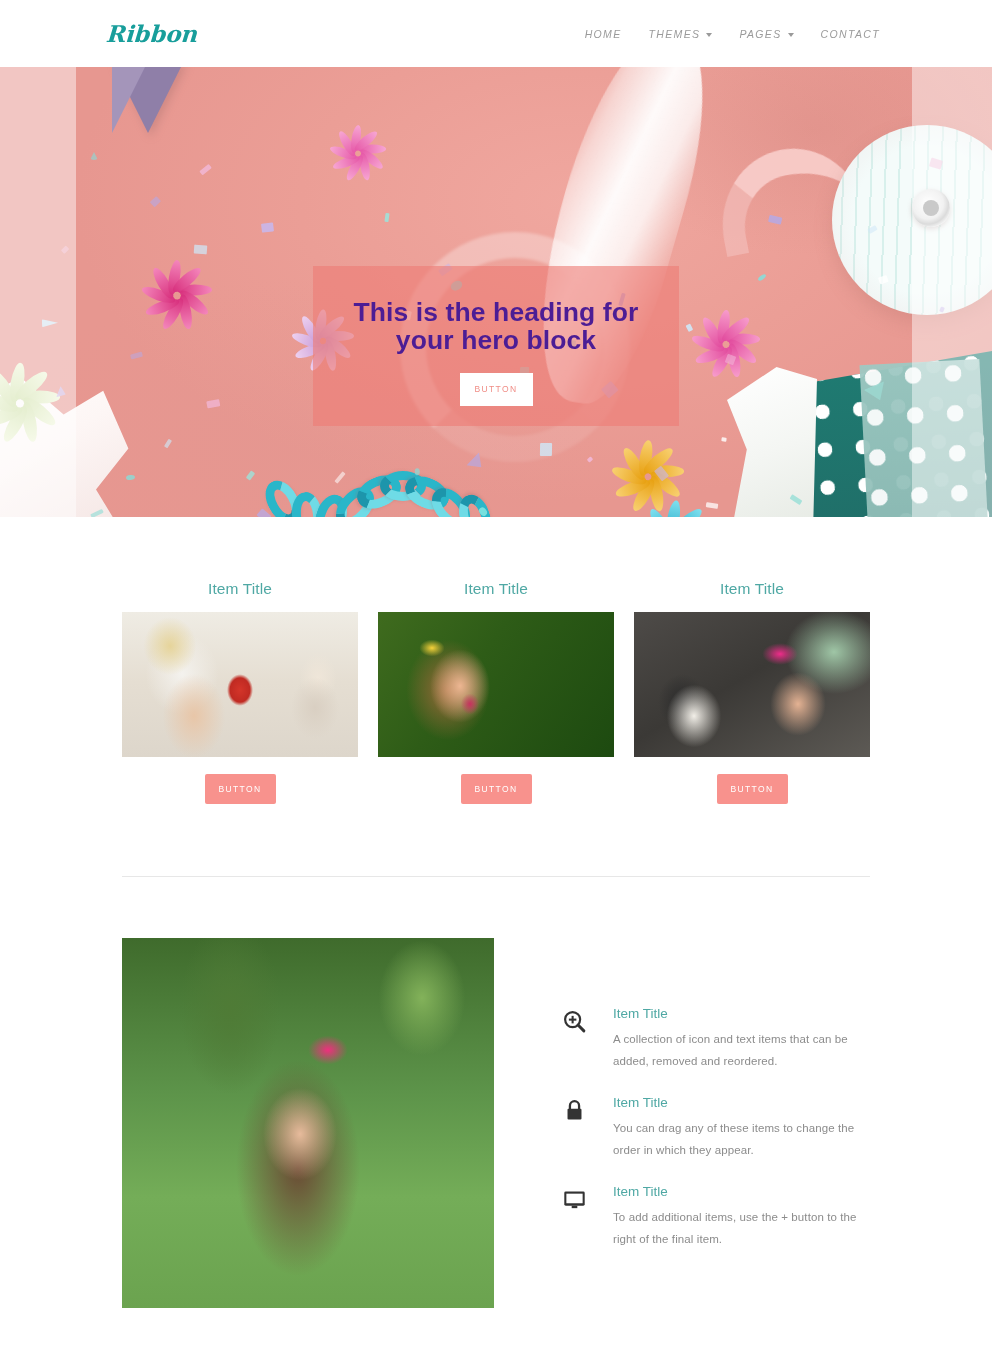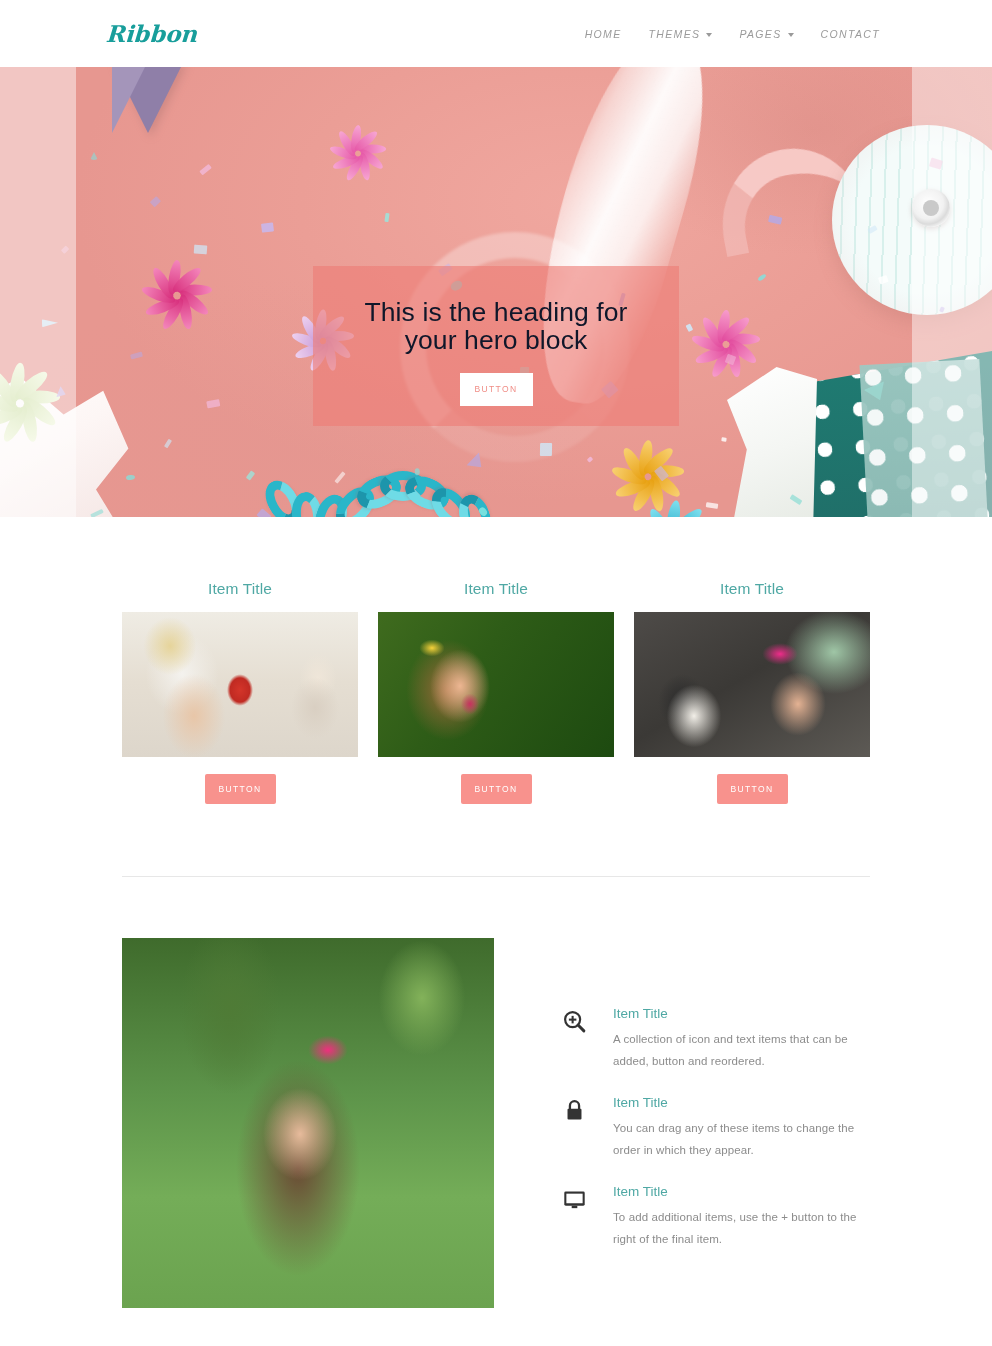--- a/index.html
+++ b/index.html
@@ -269,24 +269,24 @@
     background: rgba(238,124,118,.62);
     z-index: 8;
     display: flex;
     flex-direction: column;
     align-items: center;
   }
   .hero-heading {
     margin-top: 32px;
     width: 318px;
     text-align: center;
-    color: #0f172a;
+    color: #4c1d95;
     font-size: 26.5px;
     line-height: 1.07;
-    font-weight: 400;
+    font-weight: 700;
     letter-spacing: .1px;
   }
   .hero-btn {
     margin-top: 18px;
     width: 73px; height: 33px;
     background: #ffffff;
     border: 1px solid rgba(255,255,255,.85);
     color: #f08d86;
     font-size: 8.5px;
     letter-spacing: 1.4px;
@@ -605,21 +605,21 @@
         <div class="feature-icon">
           <svg width="25" height="25" viewBox="0 0 24 24" fill="none" stroke="#333" stroke-width="2.1">
             <circle cx="10.2" cy="10.2" r="7.2"></circle>
             <line x1="10.2" y1="6.6" x2="10.2" y2="13.8" stroke-width="2"></line>
             <line x1="6.6" y1="10.2" x2="13.8" y2="10.2" stroke-width="2"></line>
             <line x1="15.4" y1="15.4" x2="21" y2="21" stroke-width="2.8" stroke-linecap="round"></line>
           </svg>
         </div>
         <div>
           <div class="feature-title">Item Title</div>
-          <div class="feature-text">A collection of icon and text items that can be added, button and reordered.</div>
+          <div class="feature-text">A collection of icon and text items that can be added, removed and reordered.</div>
         </div>
       </div>
 
       <div class="feature-item">
         <div class="feature-icon">
           <svg width="25" height="25" viewBox="0 0 24 24">
             <path d="M7.6 10.5V7.4a4.4 4.4 0 0 1 8.8 0v3.1" fill="none" stroke="#333" stroke-width="2.2"></path>
             <rect x="5.3" y="10.3" width="13.4" height="10.4" rx="1" fill="#333"></rect>
           </svg>
         </div>

